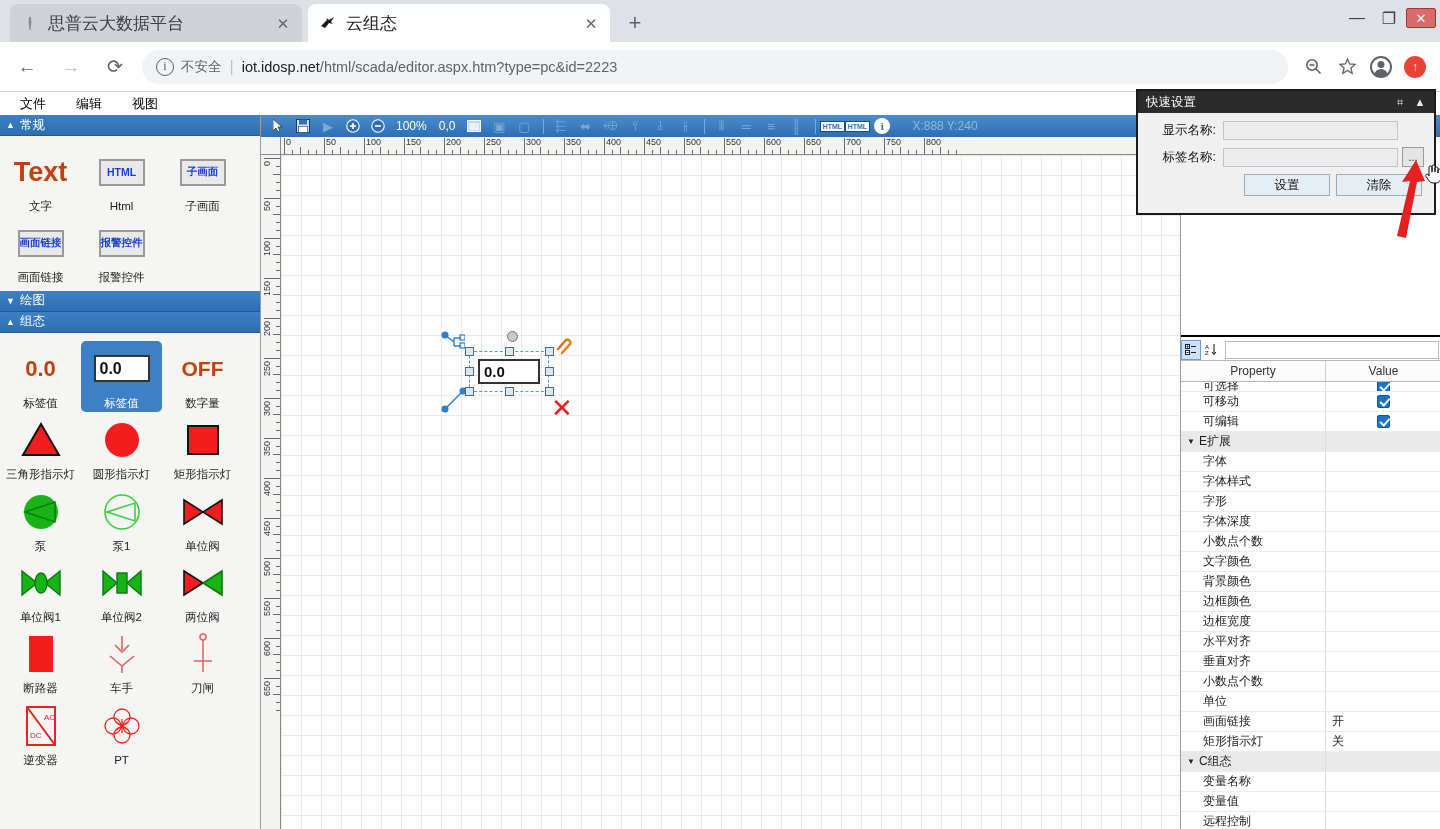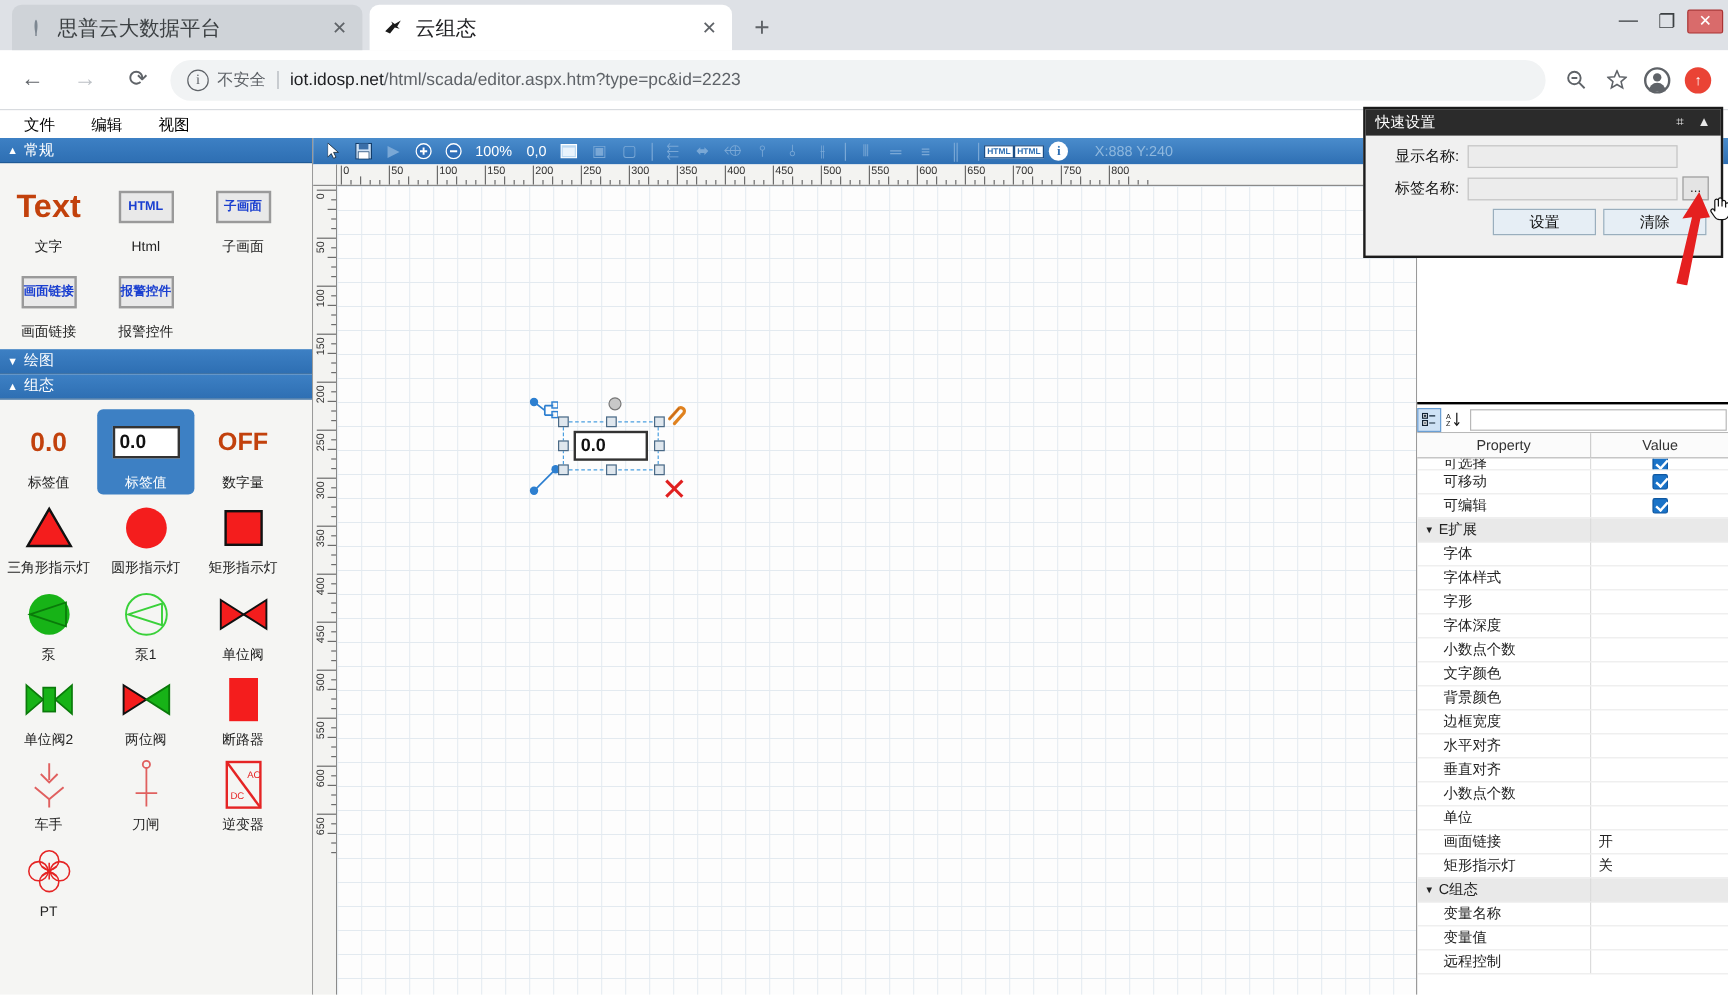--- a/index.html
+++ b/index.html
@@ -528,20 +528,30 @@
       <div class="pal-cell">
         <div class="pal-ico">
           <svg width="44" height="30" viewBox="0 0 44 30">
             <polygon points="3,3 22,15 3,27" fill="#f41d1d" stroke="#111" stroke-width="1.6"></polygon>
             <polygon points="41,3 22,15 41,27" fill="#f41d1d" stroke="#111" stroke-width="1.6"></polygon>
           </svg>
         </div>
         <div class="pal-label">单位阀</div>
       </div>
 
+      <div class="pal-cell">
+        <div class="pal-ico">
+          <svg width="44" height="30" viewBox="0 0 44 30">
+            <polygon points="3,3 18,15 3,27" fill="#17b317" stroke="#0a7a0a" stroke-width="1.4"></polygon>
+            <polygon points="41,3 26,15 41,27" fill="#17b317" stroke="#0a7a0a" stroke-width="1.4"></polygon>
+            <ellipse cx="22" cy="15" rx="6" ry="10" fill="#17b317" stroke="#0a7a0a" stroke-width="1.4"></ellipse>
+          </svg>
+        </div>
+        <div class="pal-label">单位阀1</div>
+      </div>
 
       <div class="pal-cell">
         <div class="pal-ico">
           <svg width="44" height="30" viewBox="0 0 44 30">
             <polygon points="3,3 17,15 3,27" fill="#17b317" stroke="#0a7a0a" stroke-width="1.4"></polygon>
             <polygon points="41,3 27,15 41,27" fill="#17b317" stroke="#0a7a0a" stroke-width="1.4"></polygon>
             <rect x="17" y="5" width="10" height="20" fill="#17b317" stroke="#0a7a0a" stroke-width="1.4"></rect>
           </svg>
         </div>
         <div class="pal-label">单位阀2</div>
@@ -1002,20 +1012,24 @@
         </div>
         <div class="prow">
           <div class="pname">文字颜色</div>
           <div class="pval"></div>
         </div>
         <div class="prow">
           <div class="pname">背景颜色</div>
           <div class="pval"></div>
         </div>
         <div class="prow">
+          <div class="pname">边框颜色</div>
+          <div class="pval"></div>
+        </div>
+        <div class="prow">
           <div class="pname">边框宽度</div>
           <div class="pval"></div>
         </div>
         <div class="prow">
           <div class="pname">水平对齐</div>
           <div class="pval"></div>
         </div>
         <div class="prow">
           <div class="pname">垂直对齐</div>
           <div class="pval"></div>

